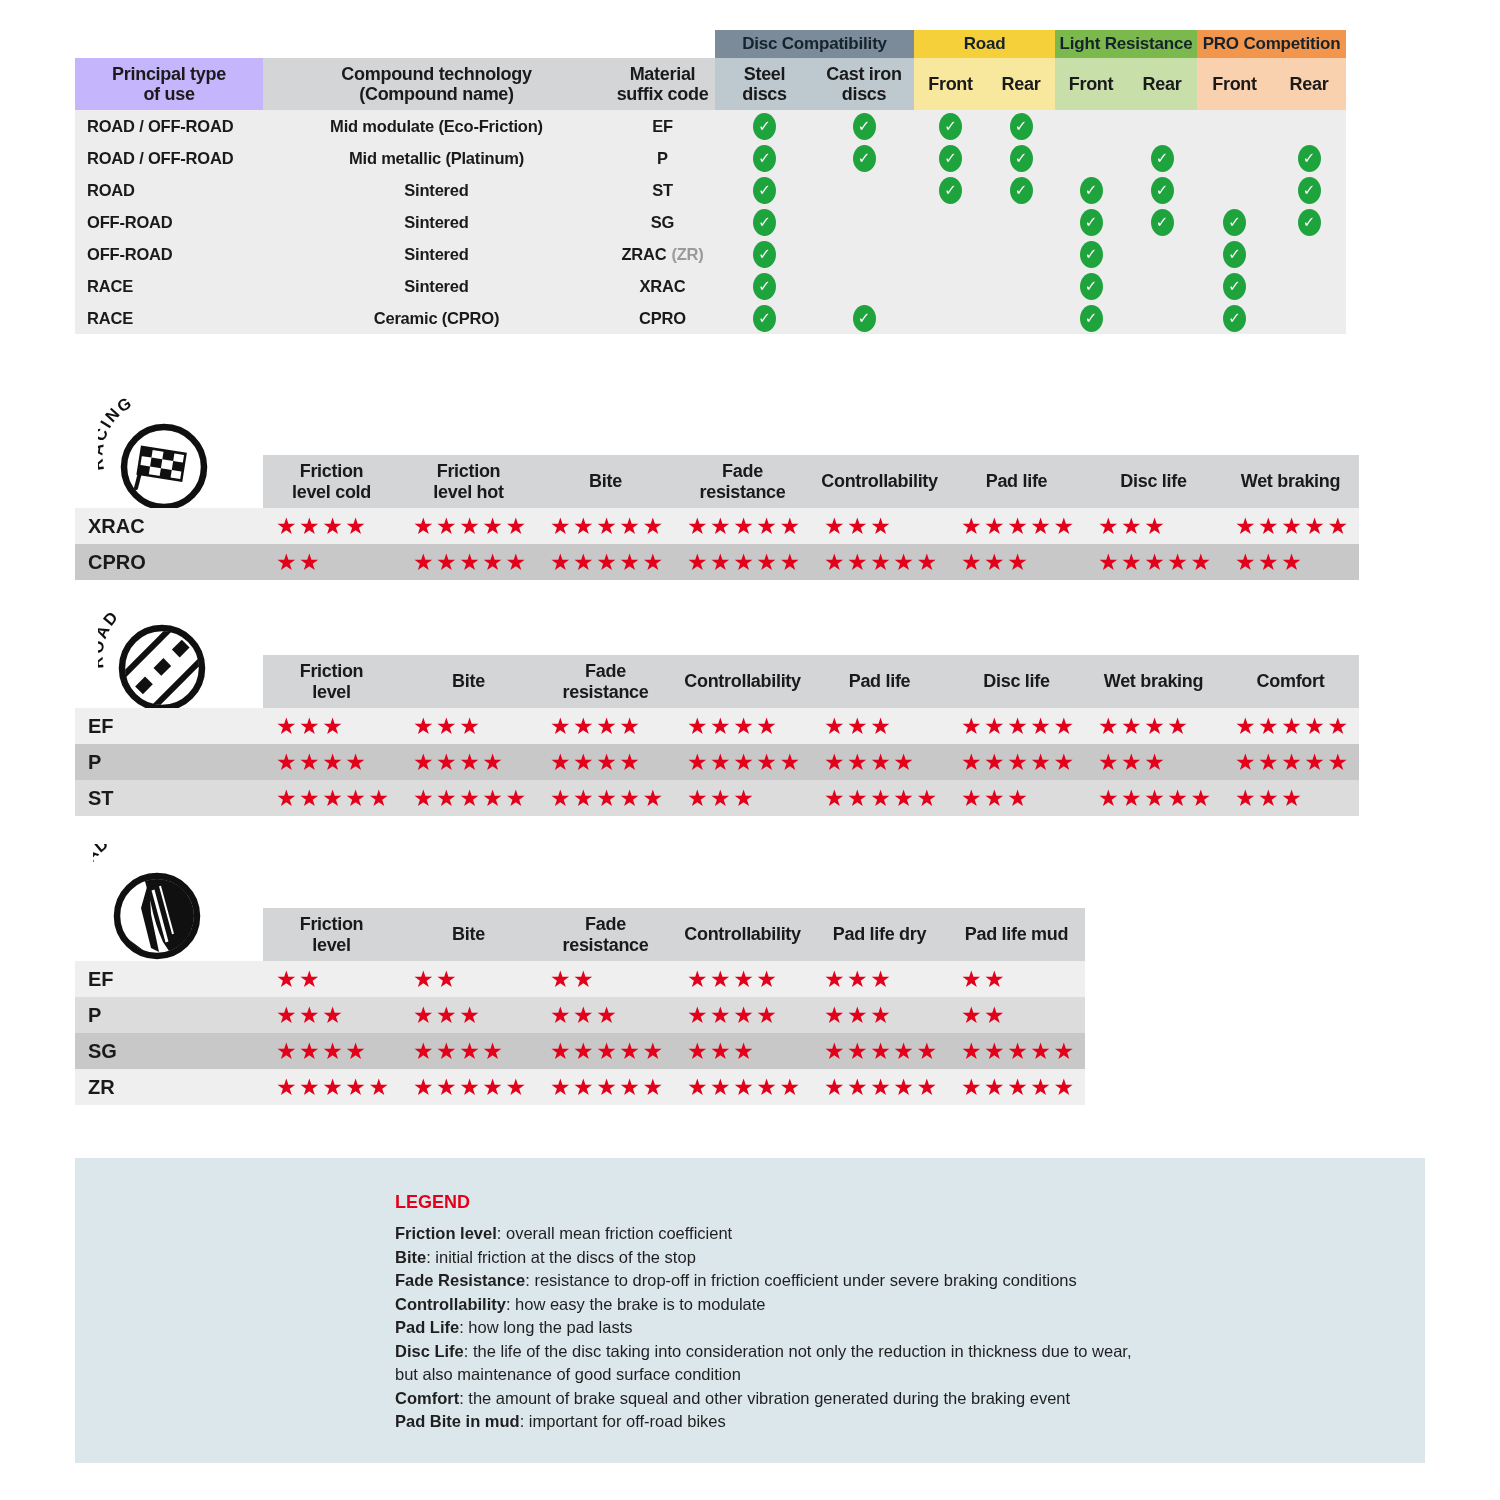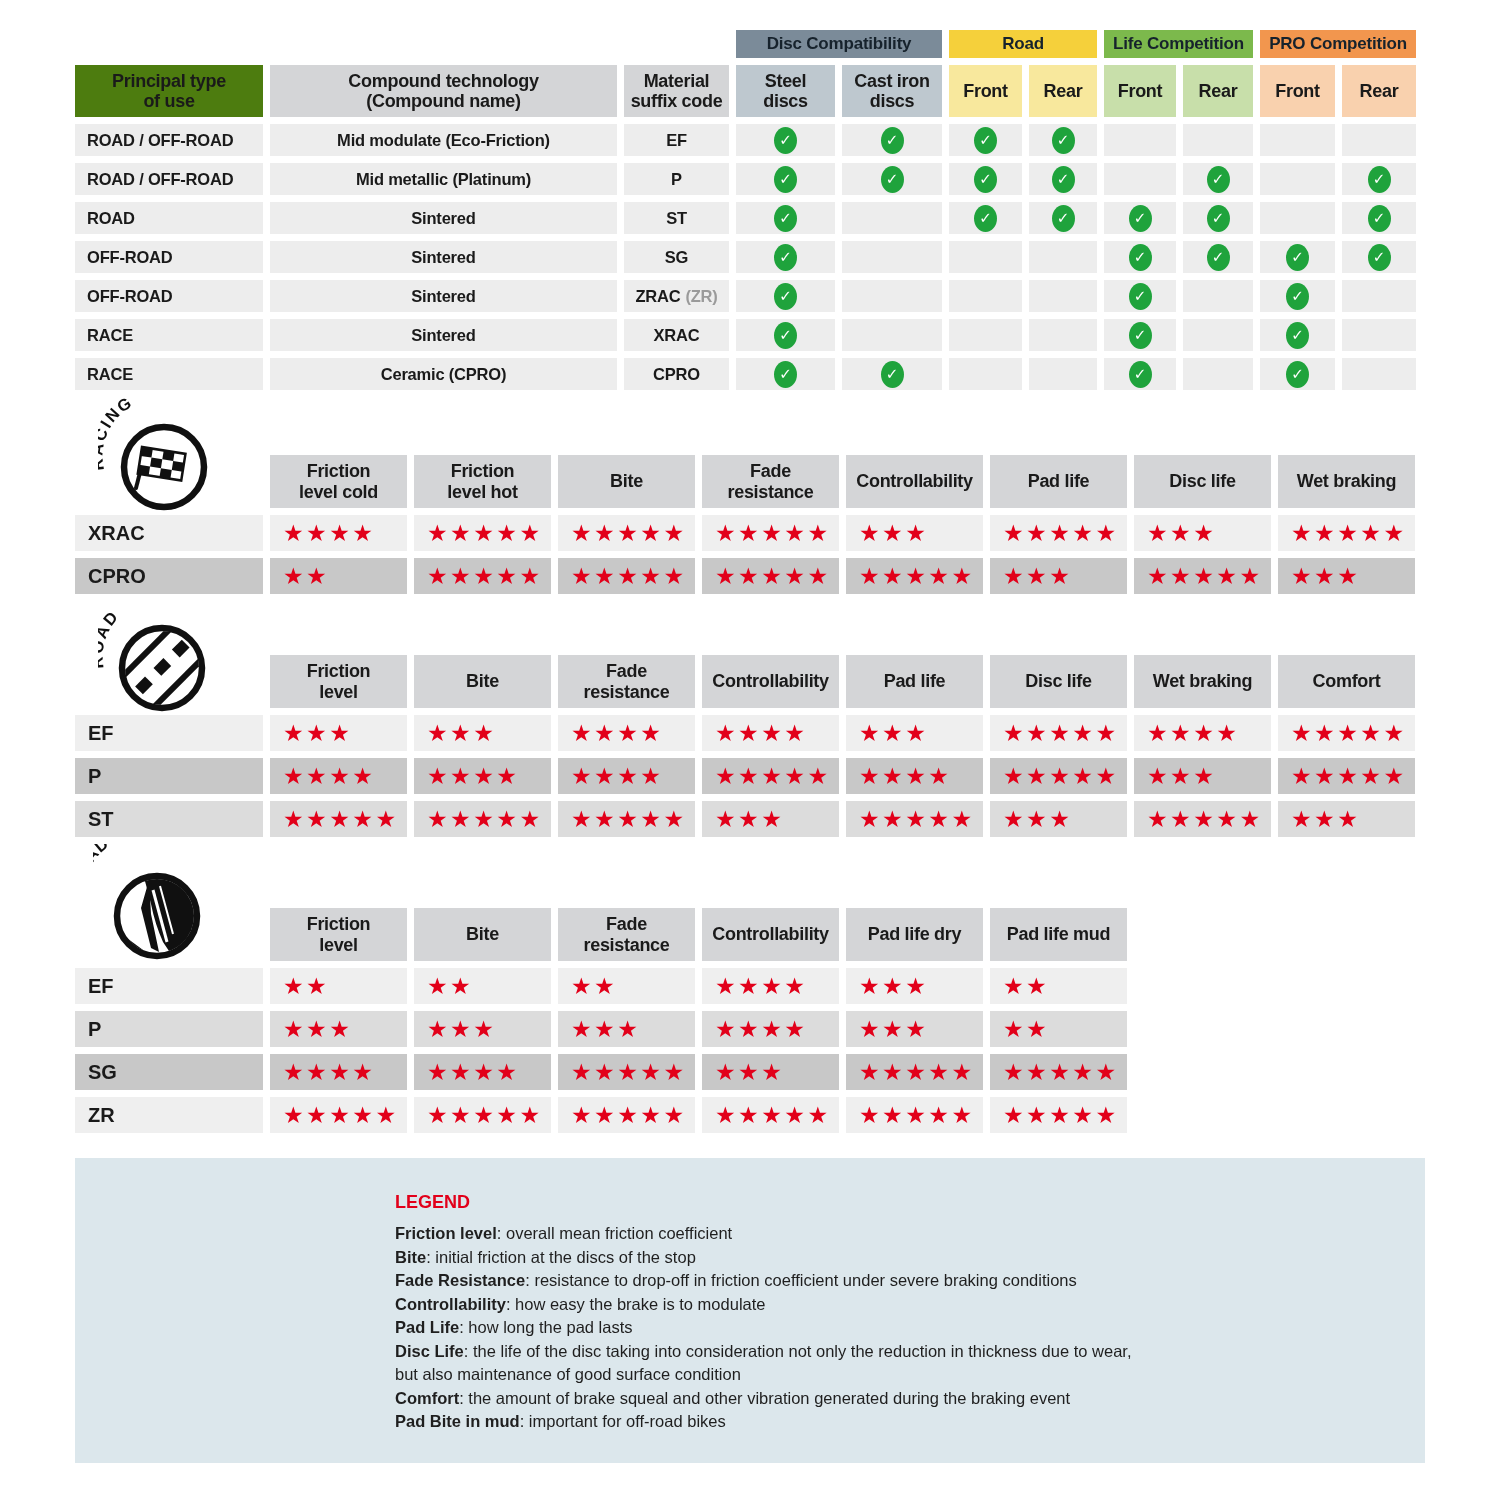--- a/index.html
+++ b/index.html
@@ -1,20 +1,20 @@
 <!DOCTYPE html>
 <html><head>
 <meta charset="utf-8">
 <style>
   html,body{margin:0;padding:0;}
   body{
     width:1500px;height:1500px;background:#ffffff;position:relative;
     font-family:"Liberation Sans",sans-serif;color:#1a1a1a;overflow:hidden;
   }
-  .grid{position:absolute;display:grid;gap:7px;}
+  .grid{position:absolute;display:grid;}
   #compat{
     left:75px;top:30px;
     grid-template-columns:188px 347px 105px 99px 100px 73px 68px 72px 70px 75px 74px;
     grid-template-rows:28px 52px repeat(7,32px);
   }
   #racing-table{left:75px;top:455px;grid-template-columns:188px repeat(8,137px);grid-template-rows:53px repeat(2,36px);}
   #road-table{left:75px;top:655px;grid-template-columns:188px repeat(8,137px);grid-template-rows:53px repeat(3,36px);}
   #offroad-table{left:75px;top:908px;grid-template-columns:188px repeat(6,137px);grid-template-rows:53px repeat(4,36px);}
 
   .cell{display:flex;align-items:center;justify-content:center;text-align:center;white-space:pre-line;}
@@ -44,23 +44,23 @@
   .legend-title{color:#e2001a;font-weight:700;font-size:18px;margin-bottom:9px;}
   .legend-line{font-size:16.5px;line-height:23.5px;color:#1f1f1f;}
   .legend-line b{font-weight:700;}
 </style>
 </head>
 <body>
 
 <div id="compat" class="grid">
     <div class="cell gh" style="grid-area: 1 / 4 / auto / span 2; background: rgb(123, 139, 153);">Disc Compatibility</div>
     <div class="cell gh" style="grid-area: 1 / 6 / auto / span 2; background: rgb(245, 208, 59);">Road</div>
-    <div class="cell gh" style="grid-area: 1 / 8 / auto / span 2; background: rgb(124, 185, 76);">Life Competition</div>
+    <div class="cell gh" style="grid-area: 1 / 8 / auto / span 2; background: rgb(124, 185, 76);">Light Resistance</div>
     <div class="cell gh" style="grid-area: 1 / 10 / auto / span 2; background: rgb(242, 150, 78);">PRO Competition</div>
-    <div class="cell ch" style="grid-area: 2 / 1; background: #4d7c0f;">Principal type
+    <div class="cell ch" style="grid-area: 2 / 1; background: #c4b5fd;">Principal type
 of use</div>
     <div class="cell ch" style="grid-area: 2 / 2; background: rgb(212, 213, 215);">Compound technology
 (Compound name)</div>
     <div class="cell ch" style="grid-area: 2 / 3; background: rgb(212, 213, 215);">Material
 suffix code</div>
     <div class="cell ch" style="grid-area: 2 / 4; background: rgb(190, 200, 207);">Steel
 discs</div>
     <div class="cell ch" style="grid-area: 2 / 5; background: rgb(190, 200, 207);">Cast iron
 discs</div>
     <div class="cell ch" style="grid-area: 2 / 6; background: rgb(248, 232, 157);">Front</div>

